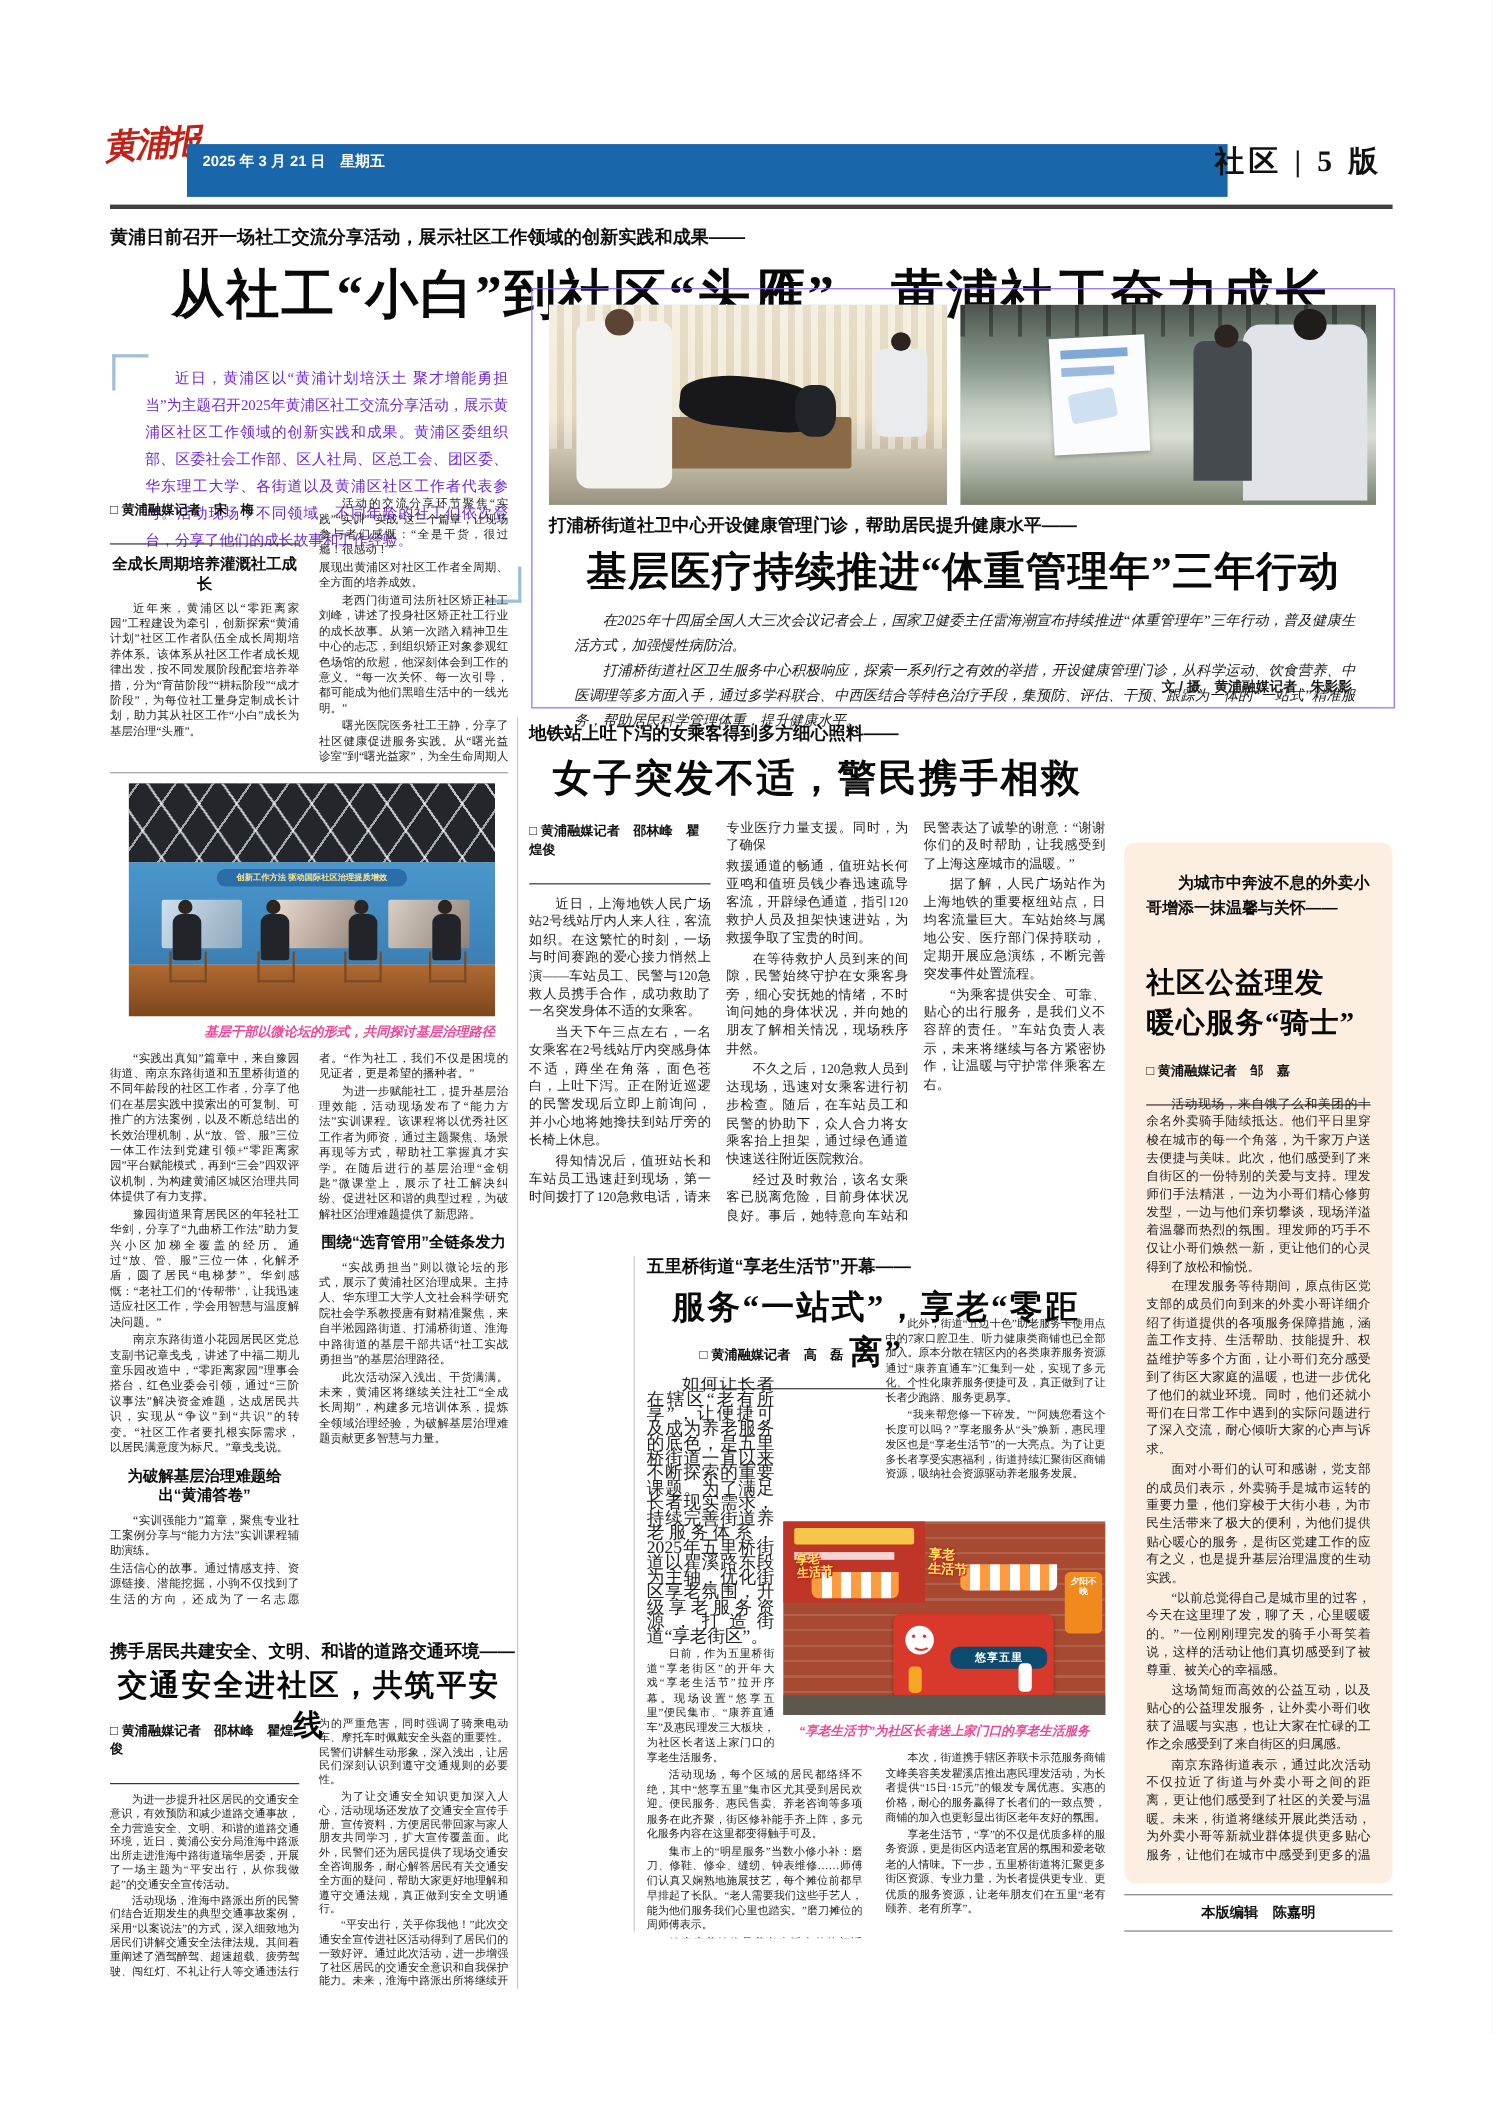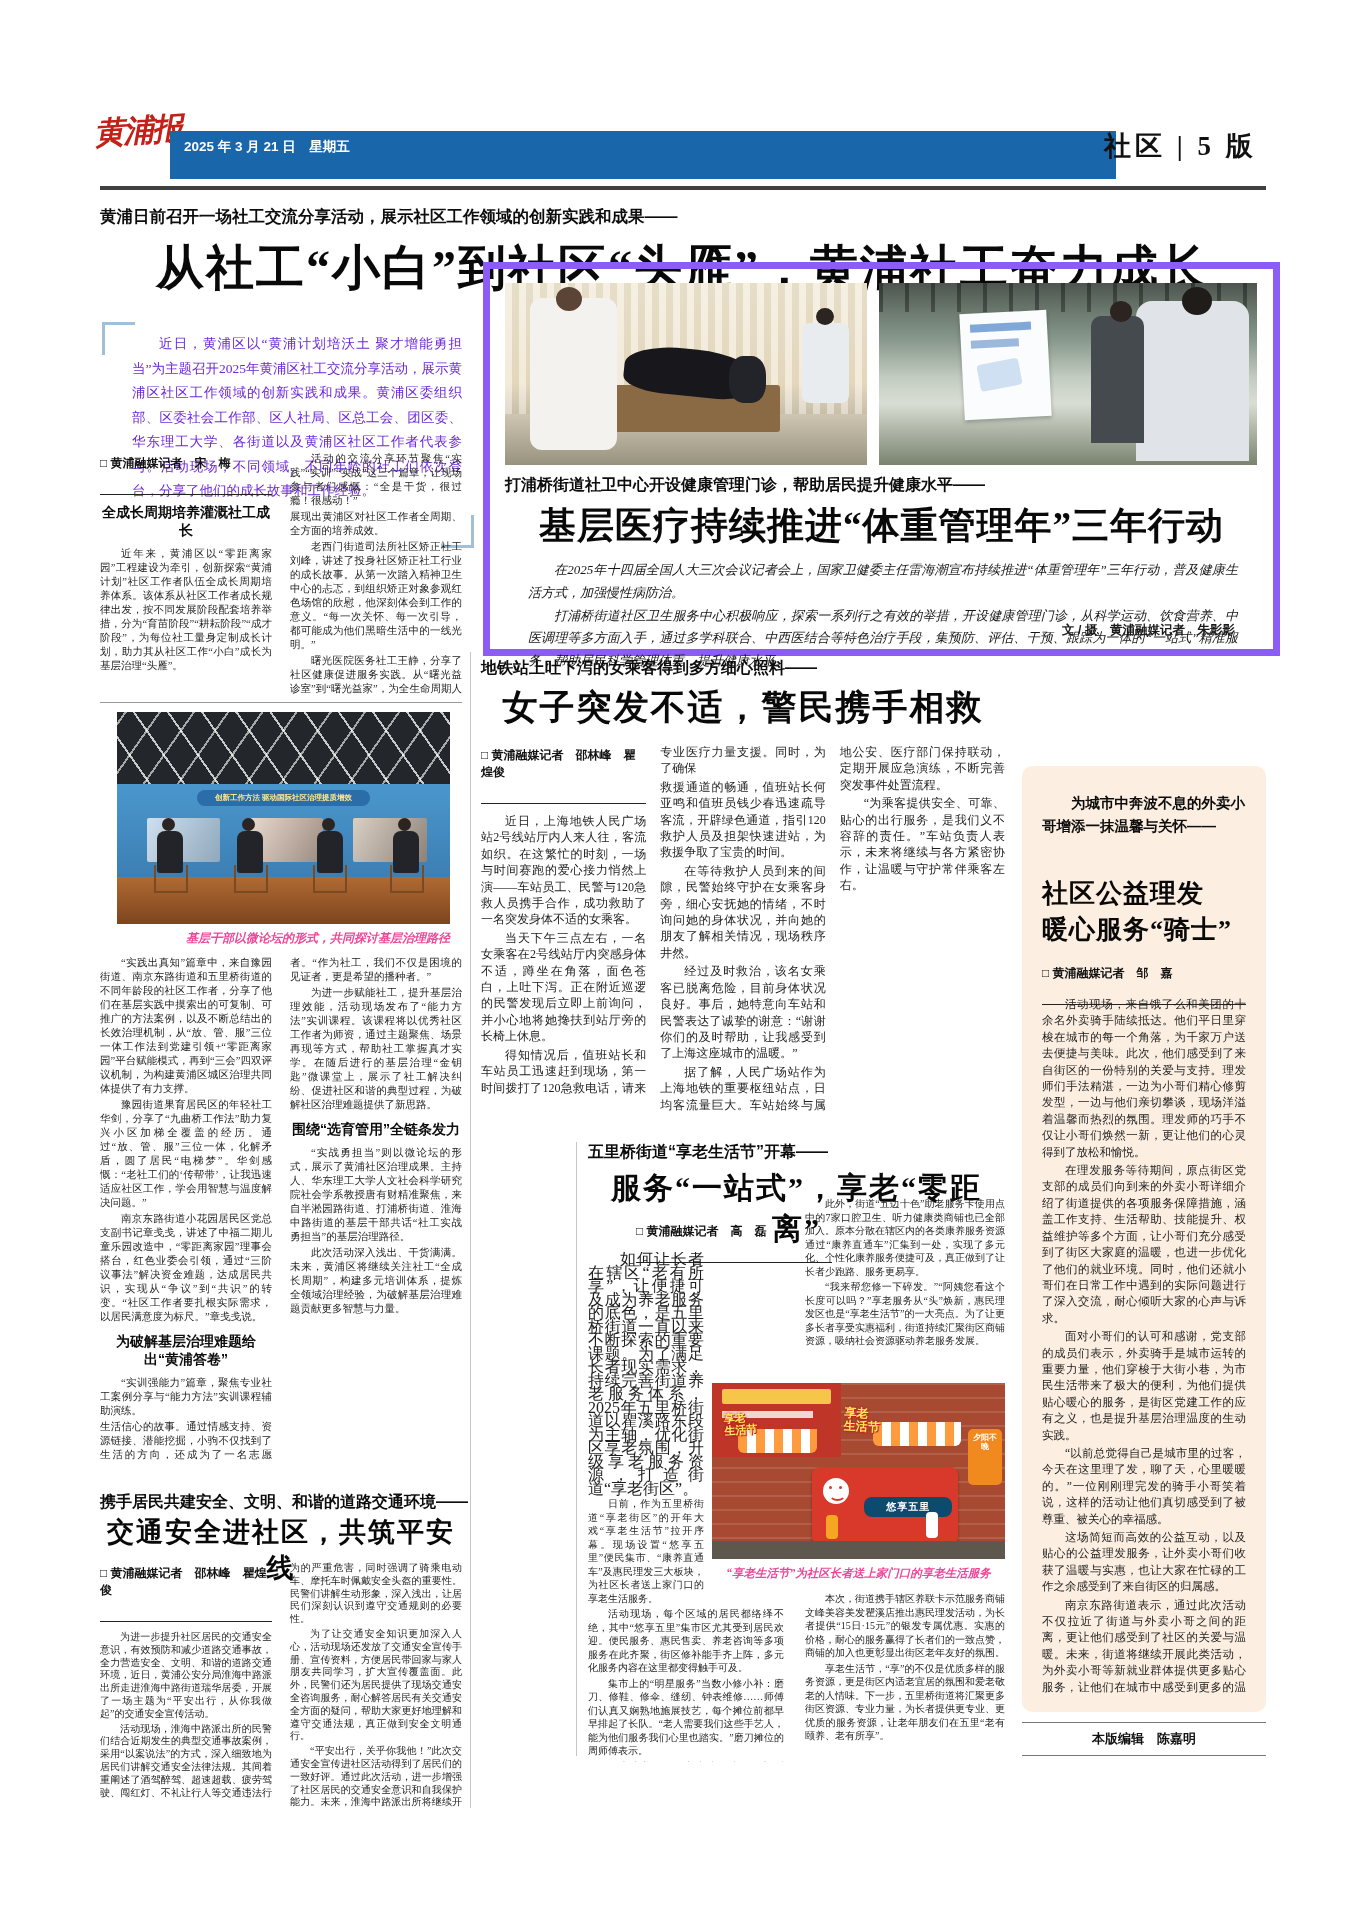--- a/index.html
+++ b/index.html
@@ -107,21 +107,21 @@
     <p>南京东路街道小花园居民区党总支副书记章戋戋，讲述了中福二期儿童乐园改造中，“零距离家园”理事会搭台，红色业委会引领，通过“三阶议事法”解决资金难题，达成居民共识，实现从“争议”到“共识”的转变。“社区工作者要扎根实际需求，以居民满意度为标尺。”章戋戋说。</p>
     <div class="subhead">为破解基层治理难题给出“黄浦答卷”</div>
     <p>“实训强能力”篇章，聚焦专业社工案例分享与“能力方法”实训课程辅助演练。</p>
     <p class="no-indent">生活信心的故事。通过情感支持、资源链接、潜能挖掘，小驹不仅找到了生活的方向，还成为了一名志愿者。“作为社工，我们不仅是困境的见证者，更是希望的播种者。”</p>
     <p>为进一步赋能社工，提升基层治理效能，活动现场发布了“能力方法”实训课程。该课程将以优秀社区工作者为师资，通过主题聚焦、场景再现等方式，帮助社工掌握真才实学。在随后进行的基层治理“金钥匙”微课堂上，展示了社工解决纠纷、促进社区和谐的典型过程，为破解社区治理难题提供了新思路。</p>
     <div class="subhead">围绕“选育管用”全链条发力</div>
     <p>“实战勇担当”则以微论坛的形式，展示了黄浦社区治理成果。主持人、华东理工大学人文社会科学研究院社会学系教授唐有财精准聚焦，来自半淞园路街道、打浦桥街道、淮海中路街道的基层干部共话“社工实战勇担当”的基层治理路径。</p>
     <p>此次活动深入浅出、干货满满。未来，黄浦区将继续关注社工“全成长周期”，构建多元培训体系，提炼全领域治理经验，为破解基层治理难题贡献更多智慧与力量。</p>
   </div>
 
-  <div class="abs" style="left:483px;top:262px;width:783px;height:380px;border:7px solid #8b5cf6;">
+  <div class="abs" style="left:483px;top:262px;width:783px;height:380px;border:1px solid #8b5cf6;">
 
     <div class="photo" style="left:15px;top:14px;width:362px;height:182px;">
       <div class="abs" style="left:0;top:0;width:100%;height:100%;
            background:linear-gradient(180deg,#f0e8d4 0%,#ece0c6 55%,#cfc6b2 72%,#97927f 100%);"></div>
       <div class="abs" style="left:0;top:0;width:100%;height:72%;
            background:repeating-linear-gradient(90deg,rgba(255,255,255,.35) 0 7px,rgba(120,100,60,.08) 7px 14px);"></div>
       <div class="abs" style="left:30%;top:56%;width:46%;height:26%;background:#8a6a45;border-radius:3px;"></div>
       <div class="abs" style="left:33%;top:36%;width:36%;height:26%;background:#17171c;border-radius:45% 45% 30% 30%;transform:rotate(6deg);"></div>
       <div class="abs" style="left:62%;top:40%;width:10%;height:26%;background:#23232a;border-radius:40%;"></div>
       <div class="abs" style="left:7%;top:8%;width:24%;height:84%;background:#f3f2ee;border-radius:12px;"></div>
@@ -156,20 +156,21 @@
 
   <div class="abs kicker" style="left:481px;top:658px;width:524px;font-size:16px;">地铁站上吐下泻的女乘客得到多方细心照料——</div>
   <div class="abs headline" style="left:481px;top:684px;width:524px;font-size:35px;letter-spacing:2px;">女子突发不适，警民携手相救</div>
   <div class="abs bodytxt cols3" style="left:481px;top:744px;width:524px;height:384px;">
     <div class="byline">□ 黄浦融媒记者　邵林峰　瞿煌俊</div>
     <p style="font-size:12px;line-height:16.4px;">近日，上海地铁人民广场站2号线站厅内人来人往，客流如织。在这繁忙的时刻，一场与时间赛跑的爱心接力悄然上演——车站员工、民警与120急救人员携手合作，成功救助了一名突发身体不适的女乘客。</p>
     <p style="font-size:12px;line-height:16.4px;">当天下午三点左右，一名女乘客在2号线站厅内突感身体不适，蹲坐在角落，面色苍白，上吐下泻。正在附近巡逻的民警发现后立即上前询问，并小心地将她搀扶到站厅旁的长椅上休息。</p>
     <p style="font-size:12px;line-height:16.4px;">得知情况后，值班站长和车站员工迅速赶到现场，第一时间拨打了120急救电话，请来专业医疗力量支援。同时，为了确保</p>
     <p class="no-indent" style="font-size:12px;line-height:16.4px;">救援通道的畅通，值班站长何亚鸣和值班员钱少春迅速疏导客流，开辟绿色通道，指引120救护人员及担架快速进站，为救援争取了宝贵的时间。</p>
     <p style="font-size:12px;line-height:16.4px;">在等待救护人员到来的间隙，民警始终守护在女乘客身旁，细心安抚她的情绪，不时询问她的身体状况，并向她的朋友了解相关情况，现场秩序井然。</p>
+    <p style="font-size:12px;line-height:16.4px;">不久之后，120急救人员到达现场，迅速对女乘客进行初步检查。随后，在车站员工和民警的协助下，众人合力将女乘客抬上担架，通过绿色通道快速送往附近医院救治。</p>
     <p style="font-size:12px;line-height:16.4px;">经过及时救治，该名女乘客已脱离危险，目前身体状况良好。事后，她特意向车站和民警表达了诚挚的谢意：“谢谢你们的及时帮助，让我感受到了上海这座城市的温暖。”</p>
     <p style="font-size:12px;line-height:16.4px;">据了解，人民广场站作为上海地铁的重要枢纽站点，日均客流量巨大。车站始终与属地公安、医疗部门保持联动，定期开展应急演练，不断完善突发事件处置流程。</p>
     <p style="font-size:12px;line-height:16.4px;">“为乘客提供安全、可靠、贴心的出行服务，是我们义不容辞的责任。”车站负责人表示，未来将继续与各方紧密协作，让温暖与守护常伴乘客左右。</p>
   </div>
 
   <div class="v-rule" style="left:470px;top:652px;height:1156px;"></div>
   <div class="v-rule" style="left:576px;top:1142px;height:614px;"></div>
 
   <div class="abs" style="left:588px;top:1140px;width:417px;height:624px;">
     <div class="abs kicker" style="left:0;top:2px;width:417px;font-size:16px;">五里桥街道“享老生活节”开幕——</div>

